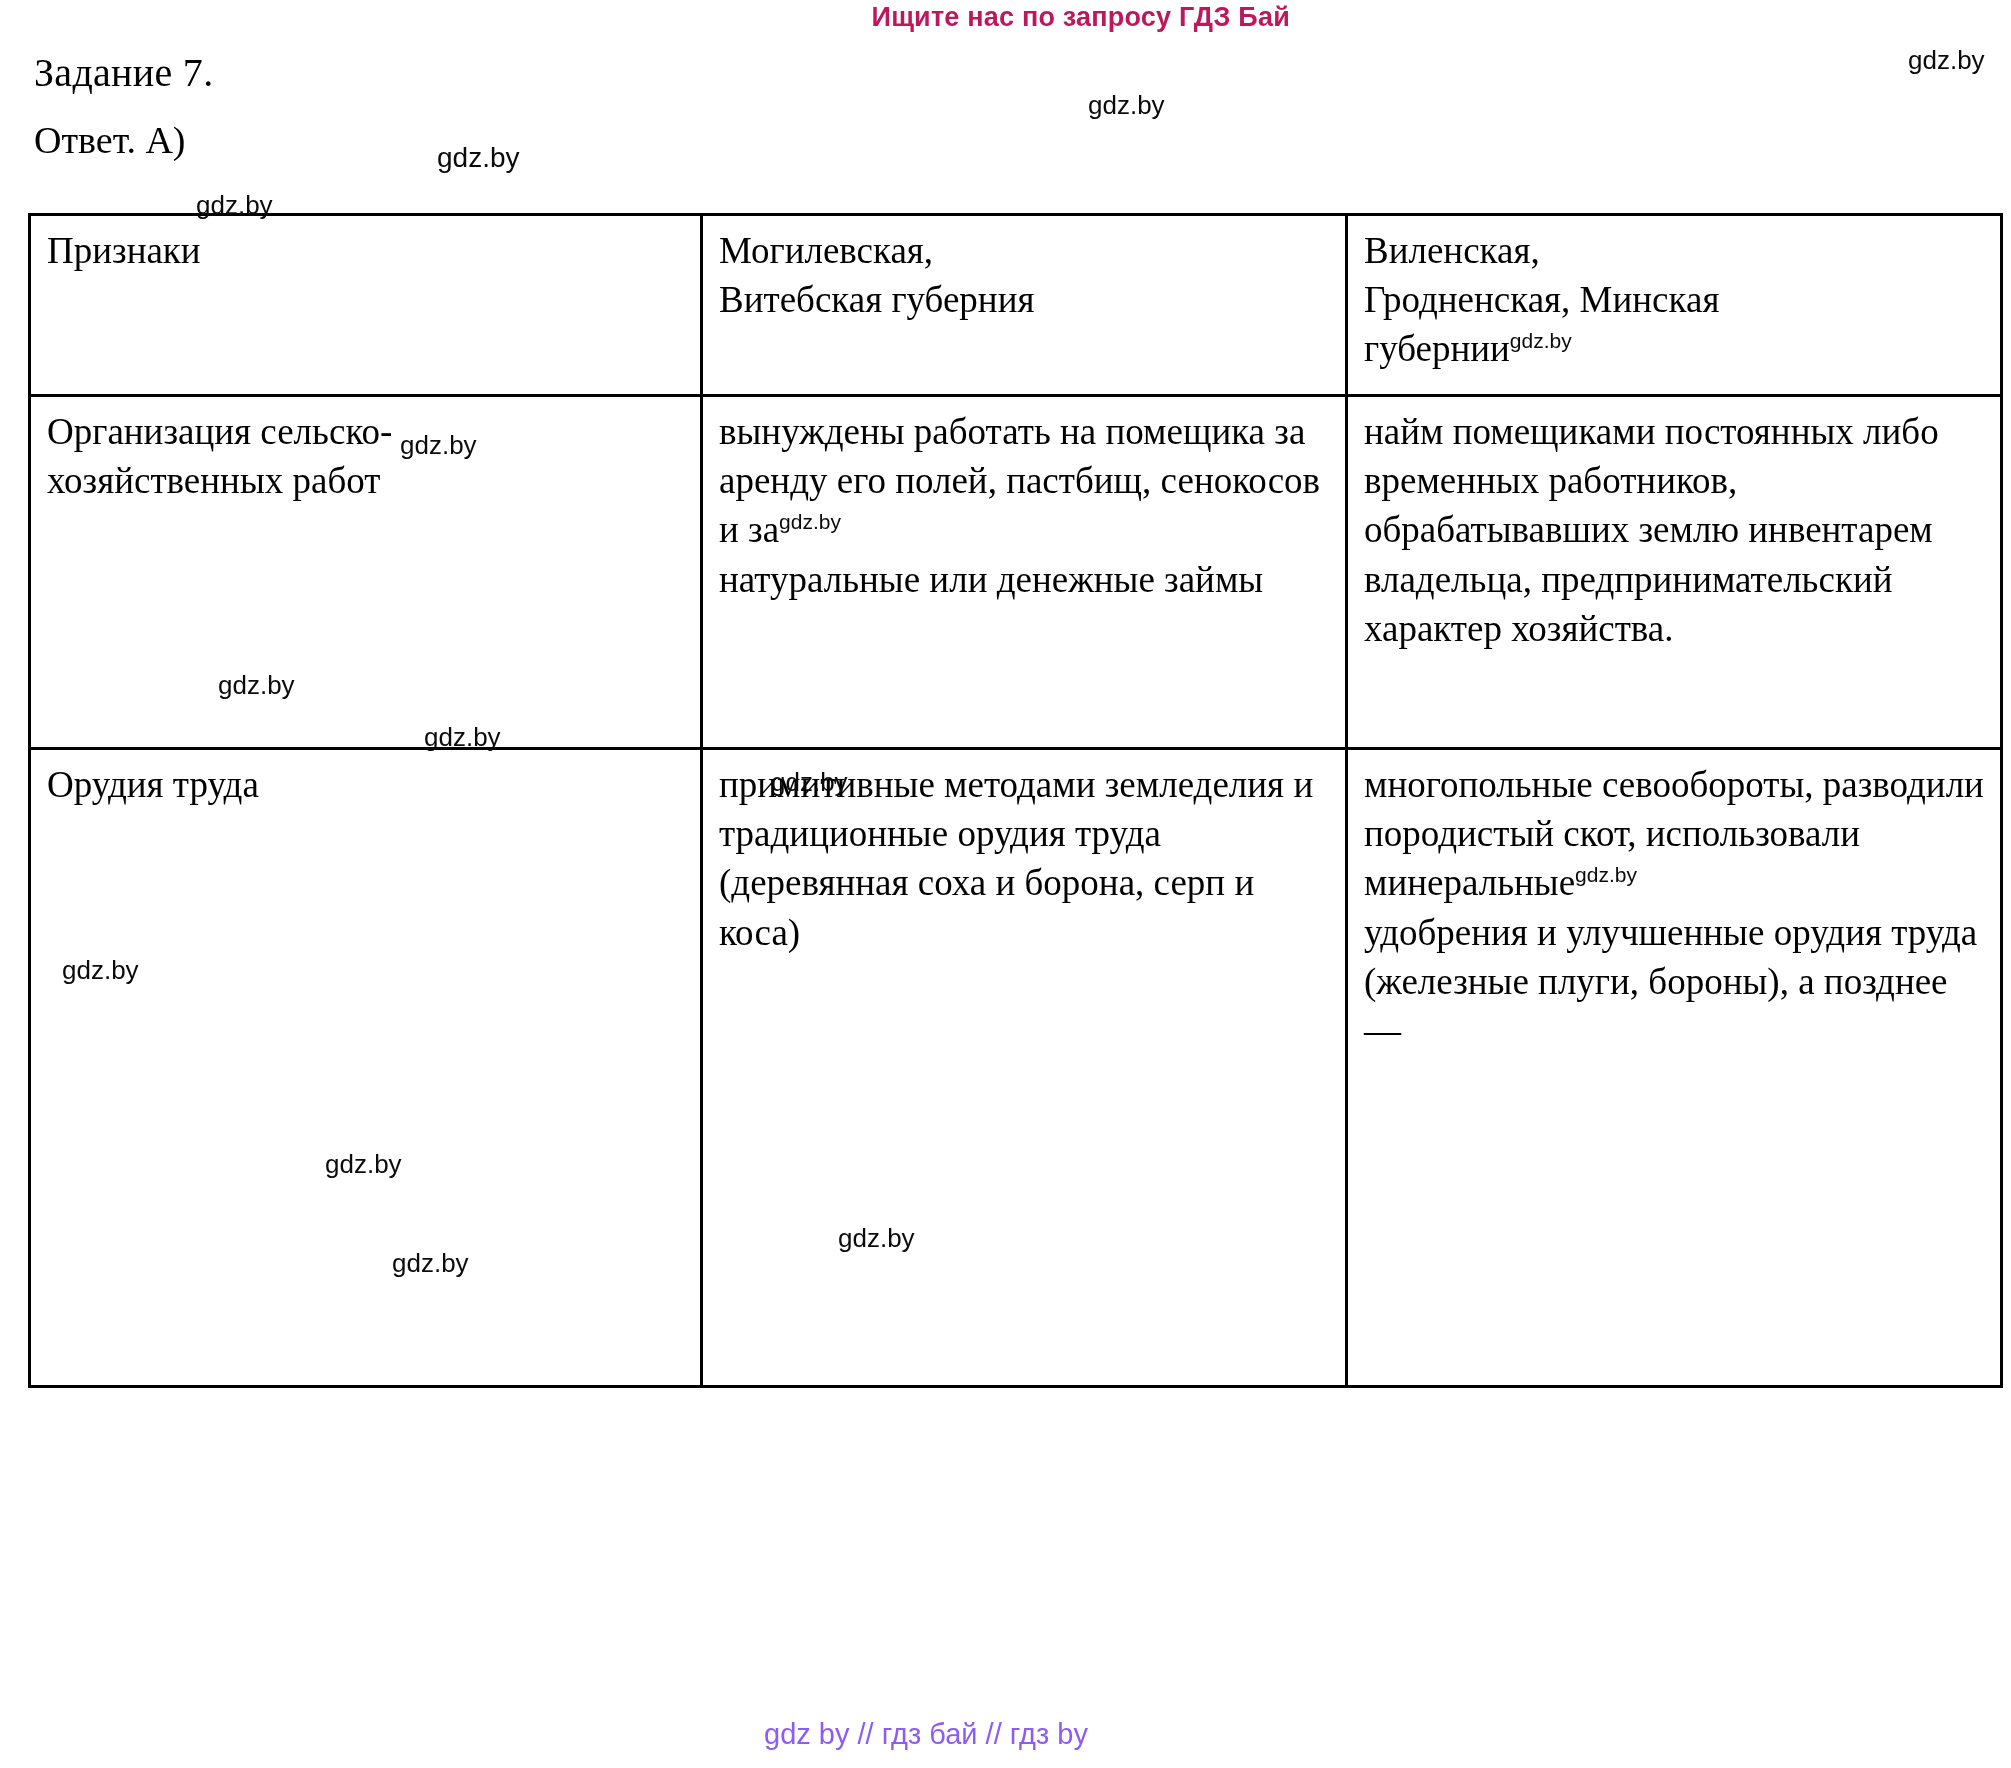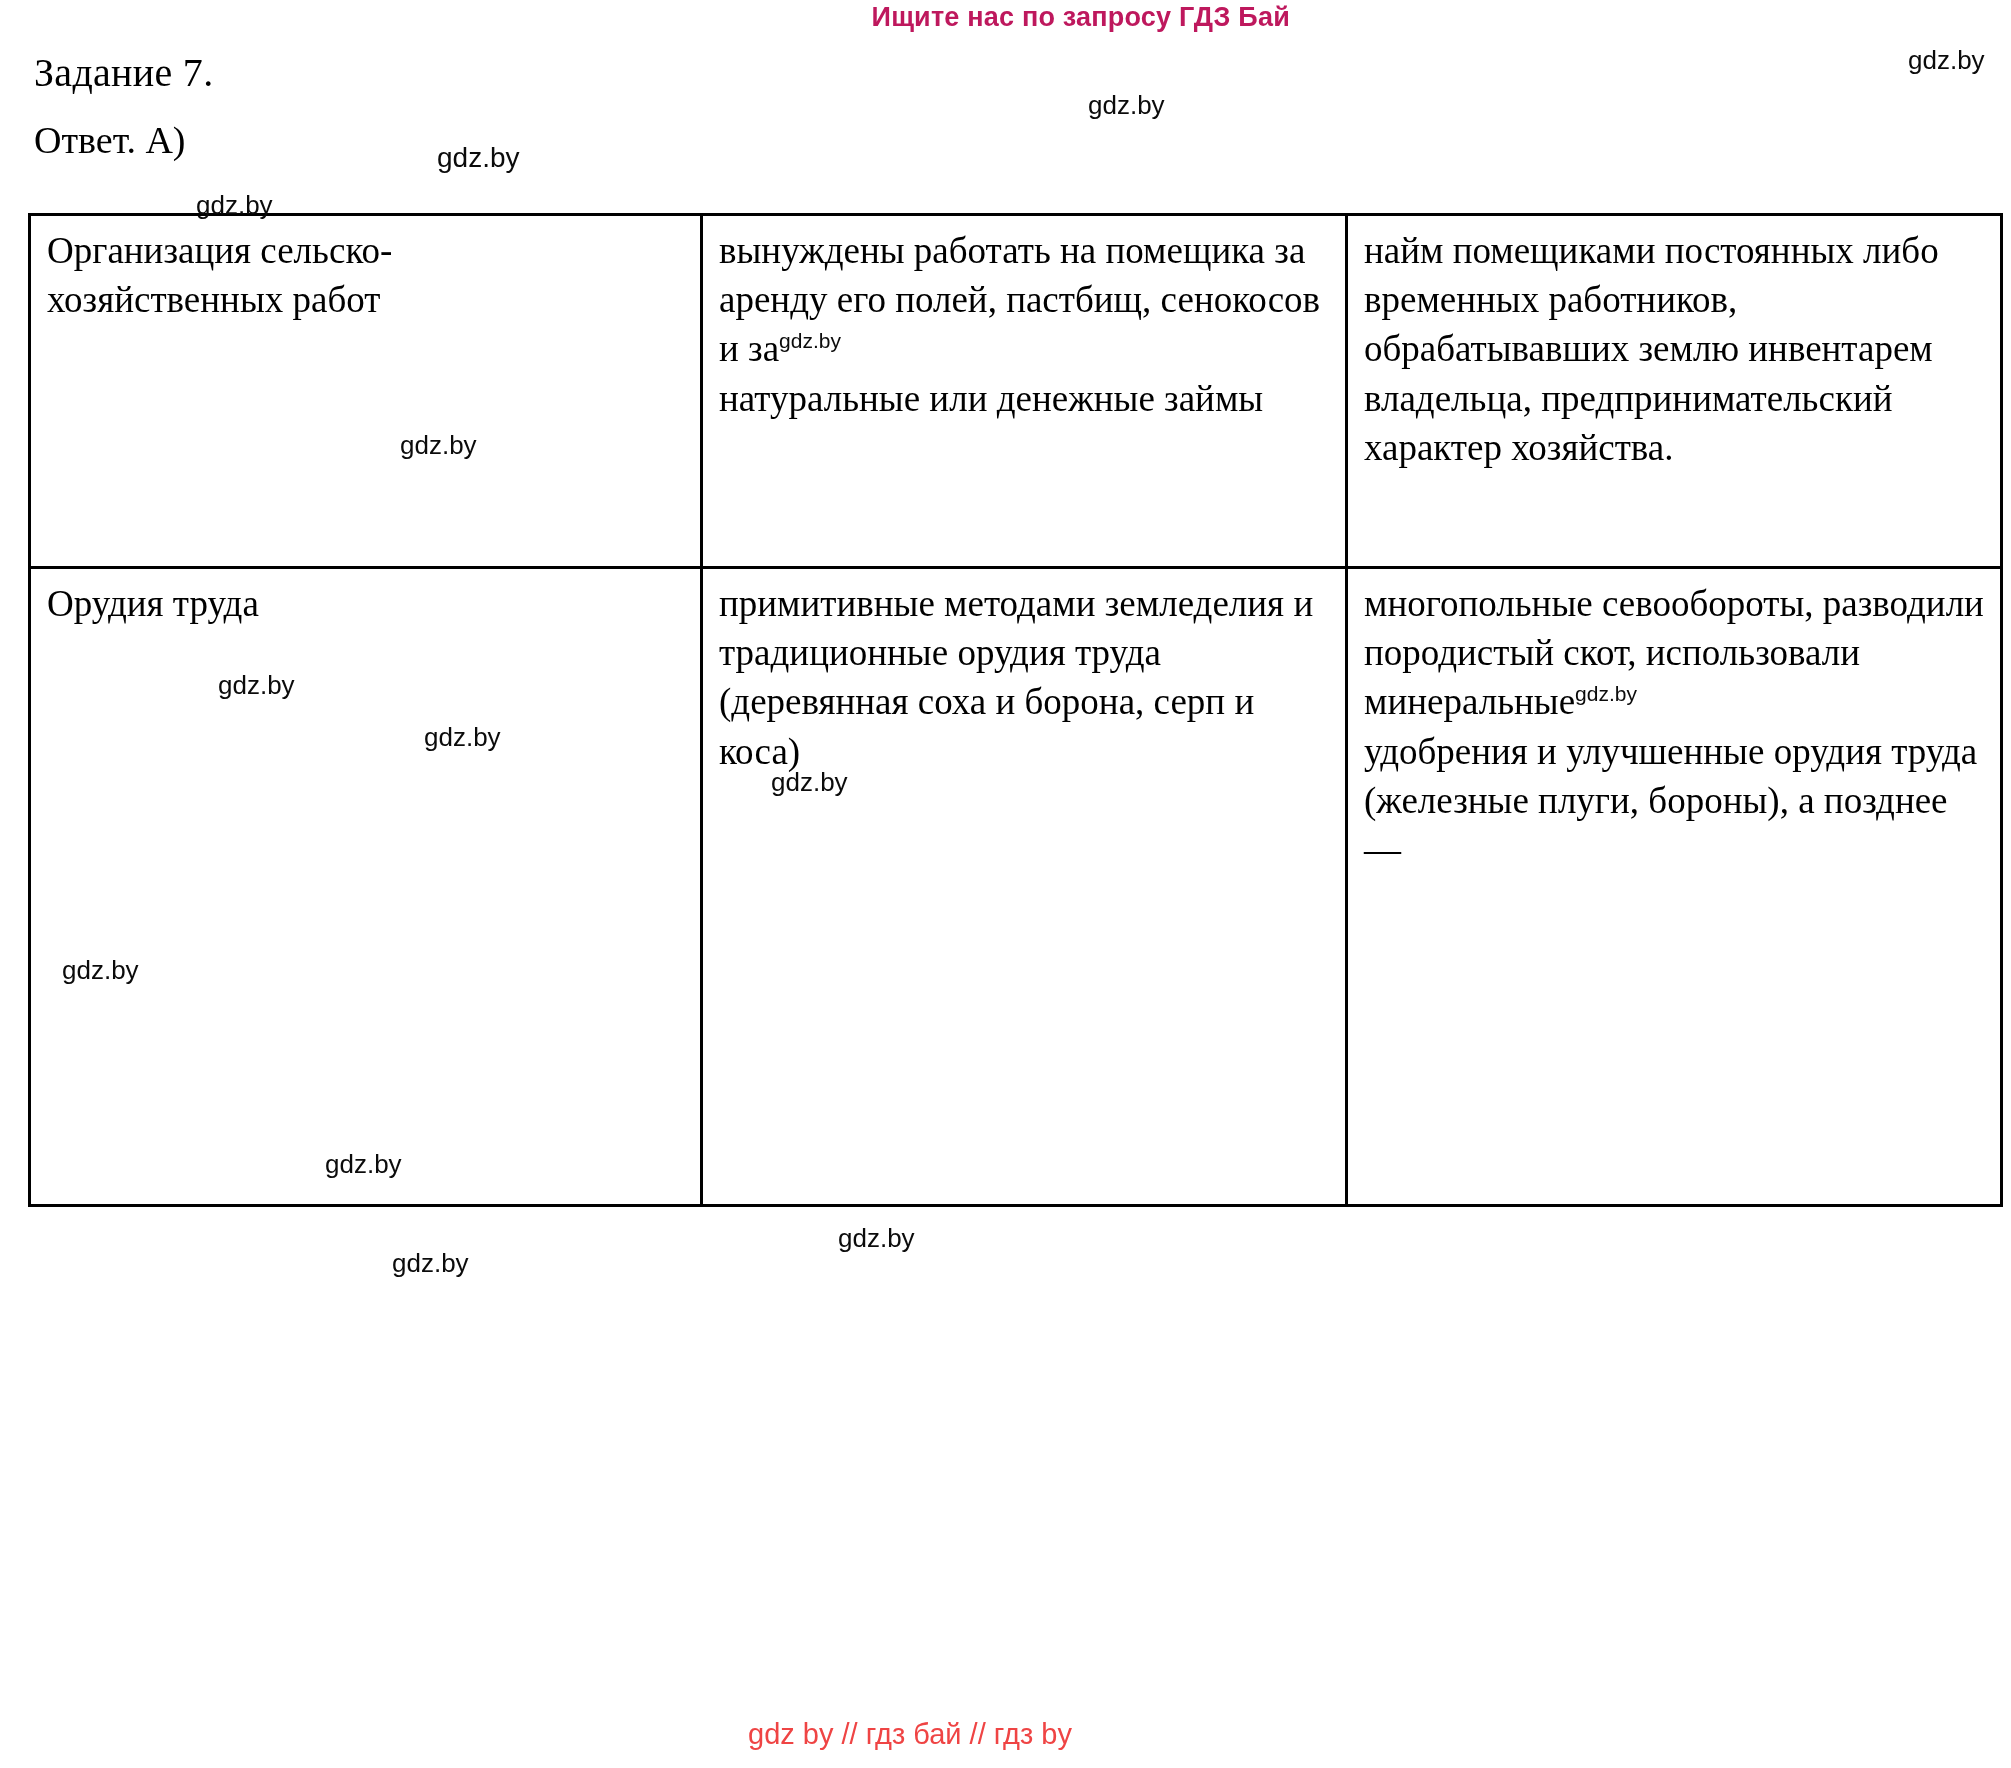--- a/index.html
+++ b/index.html
@@ -94,27 +94,27 @@
 
   
   tr.r-head td  { height: 158px; }
   tr.r-force td { height: 112px; }
   tr.r-org td   { height: 330px; }
   tr.r-tools td { height: 615px; }
 
   
   .footer {
     position: absolute;
-    left: 0;
+    left: 16px;
     top: 1718px;
     width: 1820px;
     text-align: center;
     font-family: "Liberation Sans", sans-serif;
     font-size: 29px;
-    color: #ef4444;
+    color: #8b5cf6;
     white-space: nowrap;
   }
 </style>
 </head>
 <body>
 
 <div class="promo">Ищите нас по запросу ГДЗ Бай</div>
 
 <div class="task-title">Задание 7.</div>
 
@@ -122,20 +122,34 @@
 
 <div class="tbl-wrap">
   <table class="cmp">
     <colgroup>
       <col class="c1">
         <col class="c2">
         <col class="c3">
     </colgroup>
     <tbody>
 
+      <tr class="r-head">
+        <td>
+          <span class="cell-txt">Признаки</span>
+        </td>
+        <td>
+          <span class="cell-txt">Могилевская,</span>
+          <span class="cell-txt">Витебская губерния</span>
+        </td>
+        <td>
+          <span class="cell-txt">Виленская,</span>
+          <span class="cell-txt">Гродненская, Минская</span>
+          <span class="cell-txt"><span>губернии</span><span class="sup-wm">gdz.by</span></span>
+        </td>
+      </tr>
 
 
       <tr class="r-org">
         <td>
           <span class="cell-txt">Организация сельско-<br>хозяйственных работ</span>
         </td>
         <td>
           <span class="cell-txt"><span>вынуждены работать на помещика за аренду его полей, пастбищ, сенокосов и за</span><span class="sup-wm">gdz.by</span></span>
           <span class="cell-txt">натуральные или денежные займы</span>
         </td>

